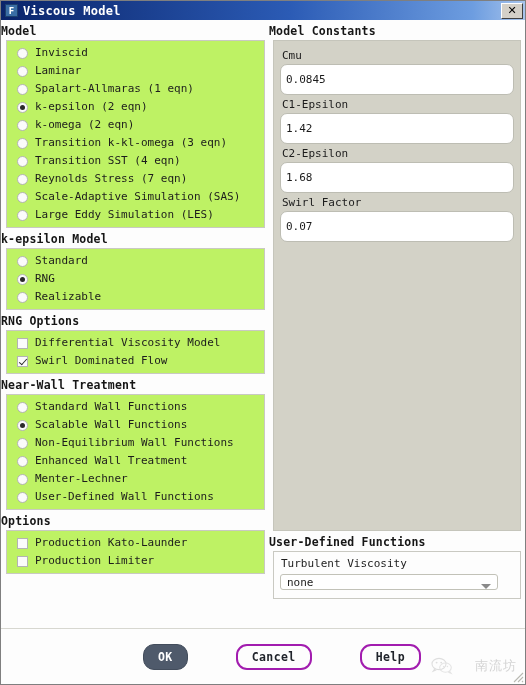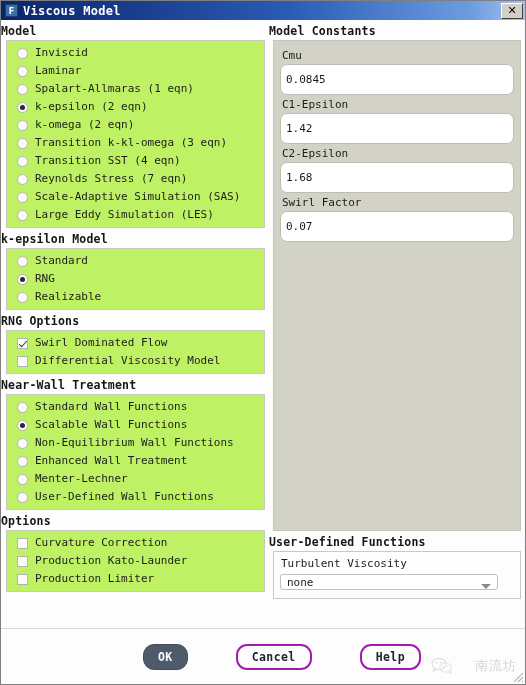--- a/index.html
+++ b/index.html
@@ -383,27 +383,27 @@
           </div>
           <div class="opt-row">
             <span class="radio"></span>
             <span class="opt-label">Realizable</span>
           </div>
         </div>
 
       <div class="grp-label">RNG Options</div>
       <div class="grp-box" id="rng-list">
           <div class="opt-row">
+            <span class="cbox"></span>
+            <span class="opt-label">Differential Viscosity Model</span>
+          </div>
+          <div class="opt-row">
             <span class="cbox checked"></span>
             <span class="opt-label">Swirl Dominated Flow</span>
           </div>
-          <div class="opt-row">
-            <span class="cbox"></span>
-            <span class="opt-label">Differential Viscosity Model</span>
-          </div>
         </div>
 
       <div class="grp-label">Near-Wall Treatment</div>
       <div class="grp-box" id="nwt-list">
           <div class="opt-row">
             <span class="radio"></span>
             <span class="opt-label">Standard Wall Functions</span>
           </div>
           <div class="opt-row">
             <span class="radio checked"></span>
@@ -422,24 +422,20 @@
             <span class="opt-label">Menter-Lechner</span>
           </div>
           <div class="opt-row">
             <span class="radio"></span>
             <span class="opt-label">User-Defined Wall Functions</span>
           </div>
         </div>
 
       <div class="grp-label">Options</div>
       <div class="grp-box" id="opts-list">
-          <div class="opt-row">
-            <span class="cbox"></span>
-            <span class="opt-label">Curvature Correction</span>
-          </div>
           <div class="opt-row">
             <span class="cbox"></span>
             <span class="opt-label">Production Kato-Launder</span>
           </div>
           <div class="opt-row">
             <span class="cbox"></span>
             <span class="opt-label">Production Limiter</span>
           </div>
         </div>
 

